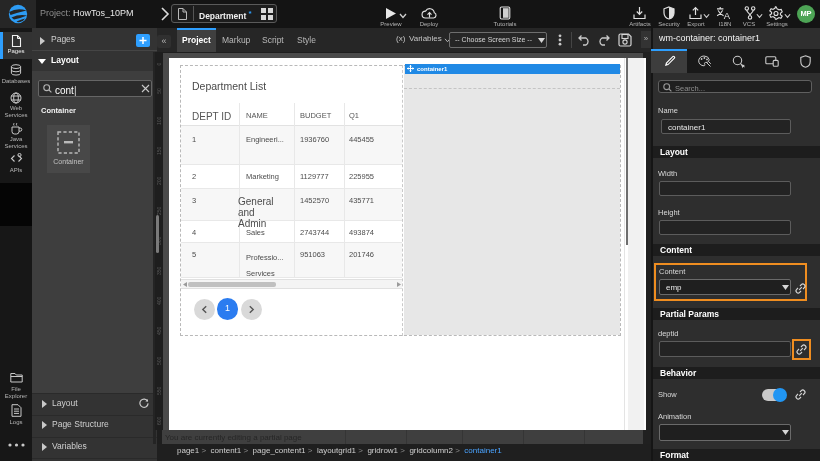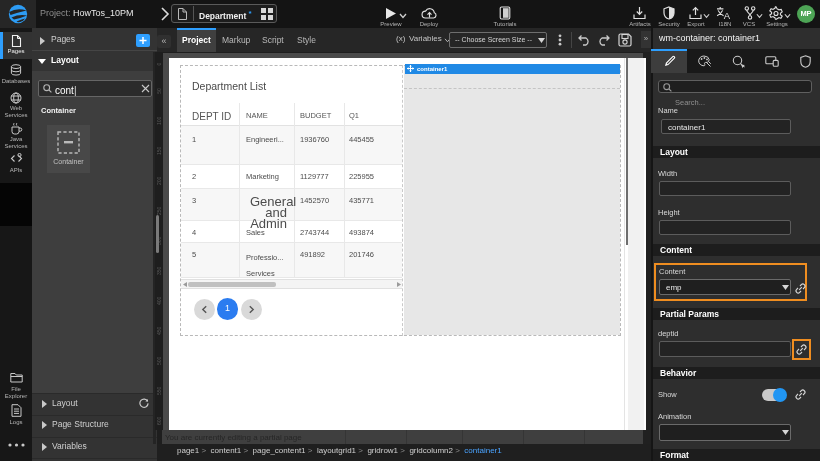--- a/index.html
+++ b/index.html
@@ -307,30 +307,30 @@
 
 <div class="ab" style="left:192px;top:135px;font-size:7.5px;color:#4c4c4c;">1</div>
 <div class="ab" style="left:246px;top:135px;font-size:7.5px;color:#4c4c4c;">Engineeri...</div>
 <div class="ab" style="left:300px;top:135px;font-size:7.5px;color:#4c4c4c;">1936760</div>
 <div class="ab" style="left:349px;top:135px;font-size:7.5px;color:#4c4c4c;">445455</div>
 <div class="ab" style="left:192px;top:172px;font-size:7.5px;color:#4c4c4c;">2</div>
 <div class="ab" style="left:246px;top:172px;font-size:7.5px;color:#4c4c4c;">Marketing</div>
 <div class="ab" style="left:300px;top:172px;font-size:7.5px;color:#4c4c4c;">1129777</div>
 <div class="ab" style="left:349px;top:172px;font-size:7.5px;color:#4c4c4c;">225955</div>
 <div class="ab" style="left:192px;top:196px;font-size:7.5px;color:#4c4c4c;">3</div>
-<div class="ab" style="left:250px;top:196px;width:37px;font-size:13px;line-height:11px;color:#4c4c4c;text-align:right;">General and Admin</div>
+<div class="ab" style="left:238px;top:196px;width:37px;font-size:10px;line-height:11px;color:#4c4c4c;">General and Admin</div>
 <div class="ab" style="left:300px;top:196px;font-size:7.5px;color:#4c4c4c;">1452570</div>
 <div class="ab" style="left:349px;top:196px;font-size:7.5px;color:#4c4c4c;">435771</div>
 <div class="ab" style="left:192px;top:228px;font-size:7.5px;color:#4c4c4c;">4</div>
 <div class="ab" style="left:246px;top:228px;font-size:7.5px;color:#4c4c4c;">Sales</div>
 <div class="ab" style="left:300px;top:228px;font-size:7.5px;color:#4c4c4c;">2743744</div>
 <div class="ab" style="left:349px;top:228px;font-size:7.5px;color:#4c4c4c;text-align:right;">493874</div>
 <div class="ab" style="left:192px;top:250px;font-size:7.5px;color:#4c4c4c;">5</div>
 <div class="ab" style="left:246px;top:250px;width:44px;font-size:7.5px;line-height:16px;color:#4c4c4c;">Professio... Services</div>
-<div class="ab" style="left:300px;top:250px;font-size:7.5px;color:#4c4c4c;">491892</div>
+<div class="ab" style="left:300px;top:250px;font-size:7.5px;color:#4c4c4c;">951063</div>
 <div class="ab" style="left:349px;top:250px;font-size:7.5px;color:#4c4c4c;">201746</div>
 
 <div class="ab" style="left:181px;top:279px;width:221px;height:10px;background:#f4f4f4;border-top:1px solid #e0e0e0;border-bottom:1px solid #e0e0e0;box-sizing:border-box;"></div>
 <div class="ab" style="left:188px;top:281.5px;width:88px;height:5px;background:#c0c0c0;border-radius:2px;"></div>
 <svg class="ab" style="left:182.5px;top:281.5px;" width="4" height="5" viewBox="0 0 4 5">
     <path d="M4 0 L0 2.5 L4 5 Z" fill="#9a9a9a"></path>
   </svg>
 <svg class="ab" style="left:396.5px;top:281.5px;" width="4" height="5" viewBox="0 0 4 5">
     <path d="M0 0 L4 2.5 L0 5 Z" fill="#9a9a9a"></path>
   </svg>
@@ -384,21 +384,21 @@
 </svg>
 <svg class="ab" style="left:800px;top:55px;" width="11" height="13" viewBox="0 0 11 13">
   <path d="M5.5 .8 L10.2 2.5 V6.4 A6 6 0 0 1 5.5 12.2 A6 6 0 0 1 .8 6.4 V2.5 Z" fill="none" stroke="#c9c9c9" stroke-width="1.1"></path>
 </svg>
 
 <div class="ab inp" style="left:658px;top:80px;width:154px;height:13px;background:#1f1f1f;border-color:#606060;border-radius:3px;"></div>
 <svg class="ab" style="left:663px;top:82.5px;" width="9" height="9" viewBox="0 0 9 9">
     <circle cx="3.7" cy="3.7" r="2.9" fill="none" stroke="#9a9a9a" stroke-width="1.1"></circle>
     <path d="M6 6 L8.4 8.4" stroke="#9a9a9a" stroke-width="1.1"></path>
   </svg>
-<div class="ab" style="left:675px;top:98px;font-size:7.5px;color:#8f8f8f;">Search...</div>
+<div class="ab" style="left:675px;top:84px;font-size:7.5px;color:#8f8f8f;">Search...</div>
 
 <div class="ab plbl" style="left:658px;top:106px;">Name</div>
 <div class="ab inp" style="left:661px;top:119px;width:130px;height:15px;"></div>
 <div class="ab" style="left:668px;top:122.5px;font-size:8px;color:#e8e8e8;">container1</div>
 
 <div class="ab sech" style="left:653px;top:146px;width:167px;height:12px;">Layout</div>
 <div class="ab plbl" style="left:658px;top:169px;">Width</div>
 <div class="ab inp" style="left:659px;top:181px;width:132px;height:15px;"></div>
 <div class="ab plbl" style="left:658px;top:208px;">Height</div>
 <div class="ab inp" style="left:659px;top:220px;width:132px;height:15px;"></div>

